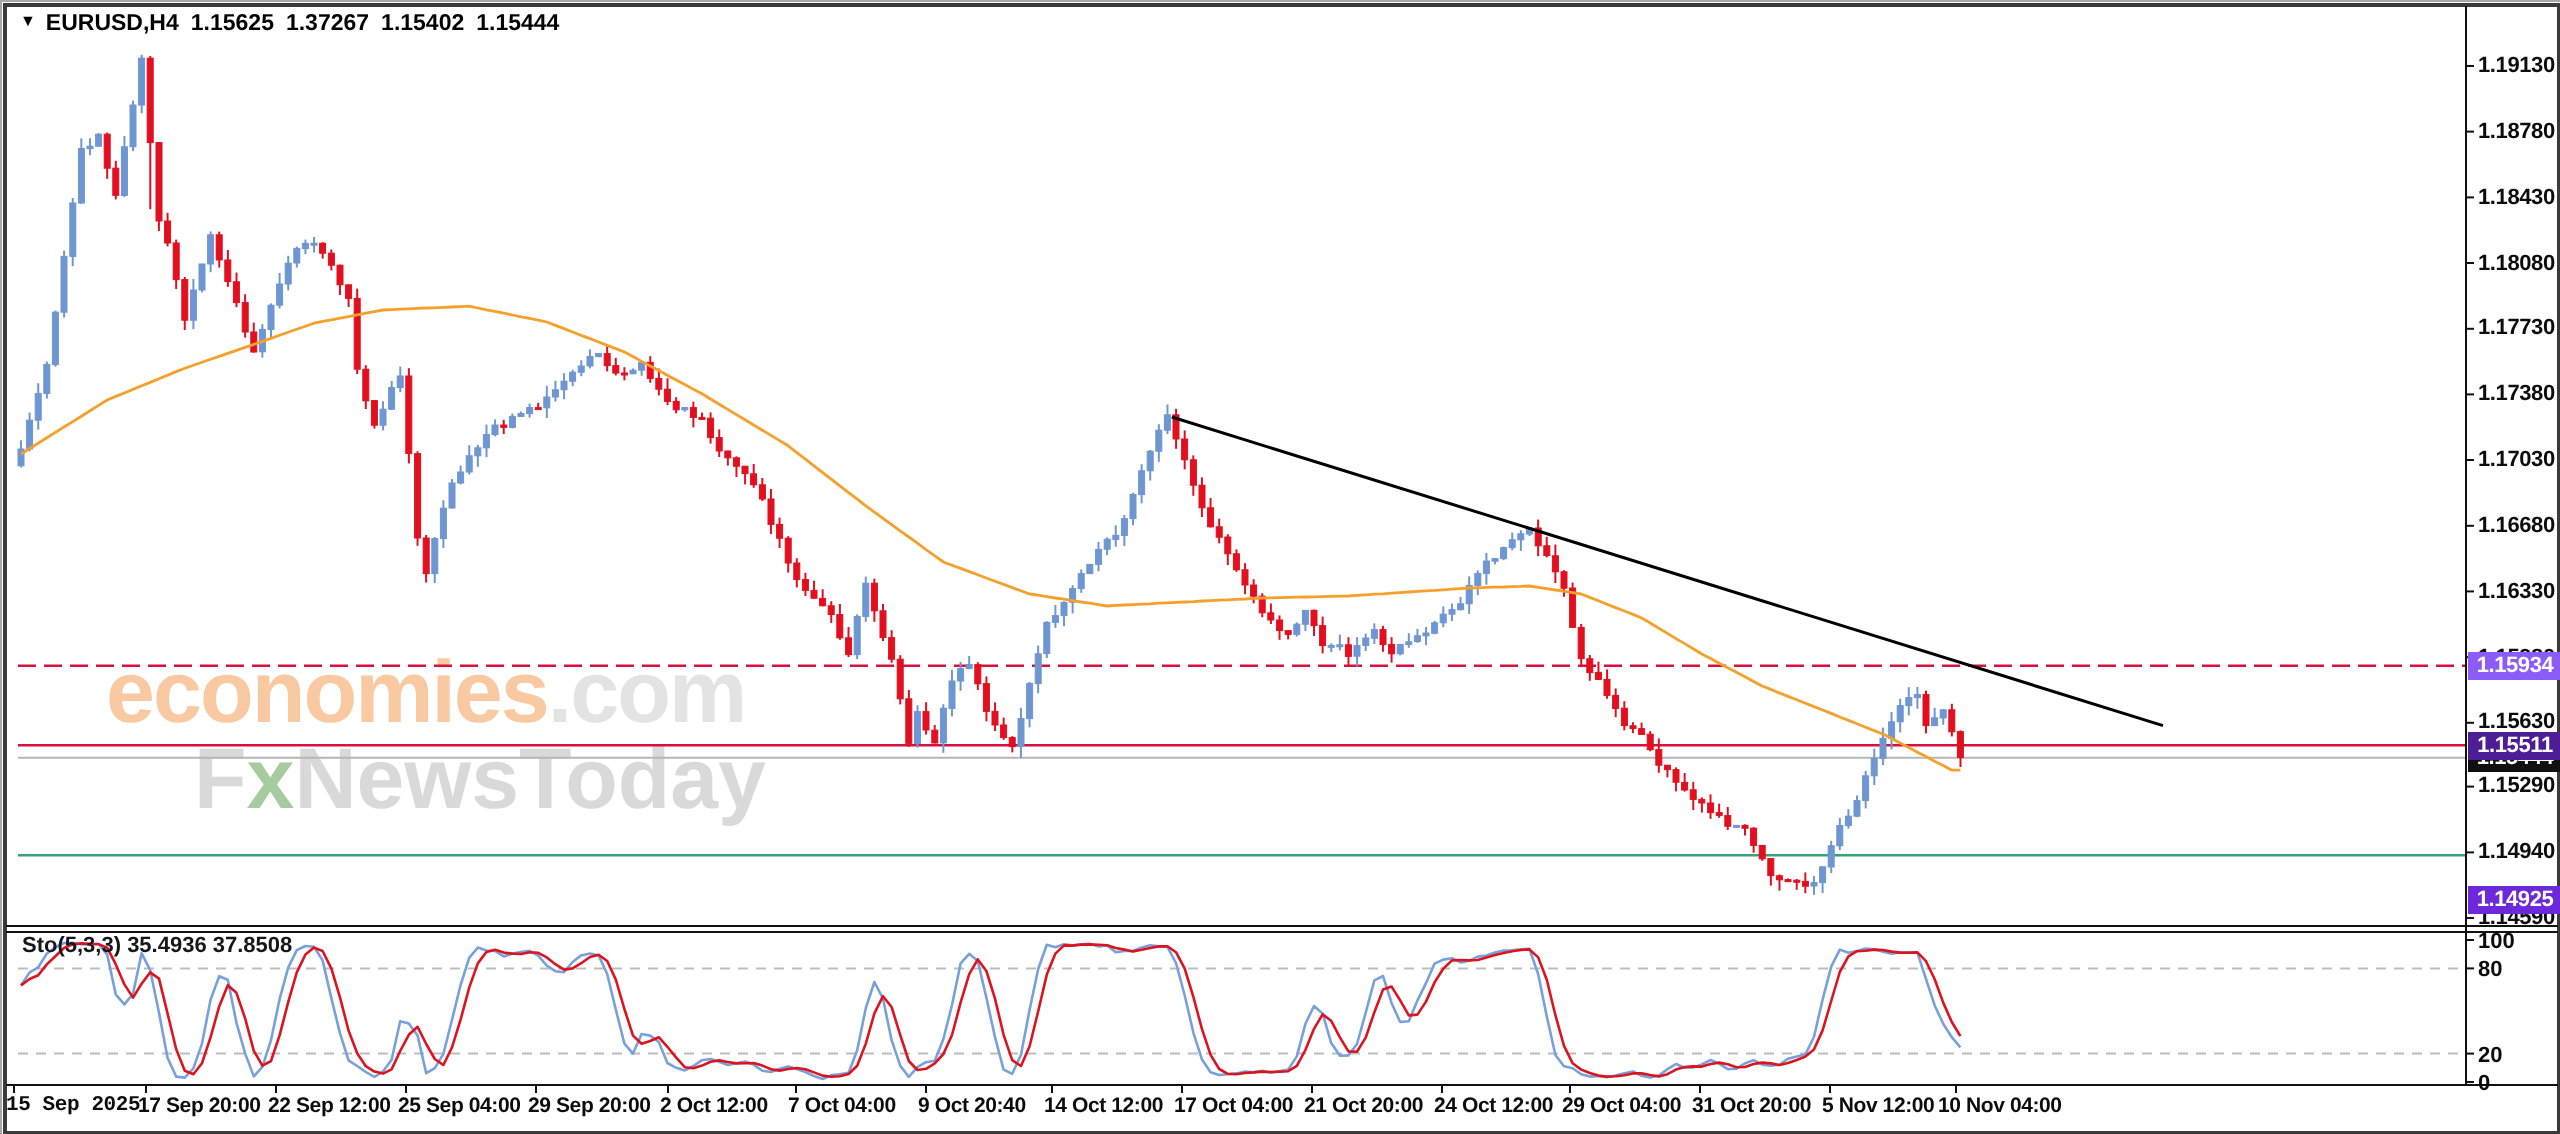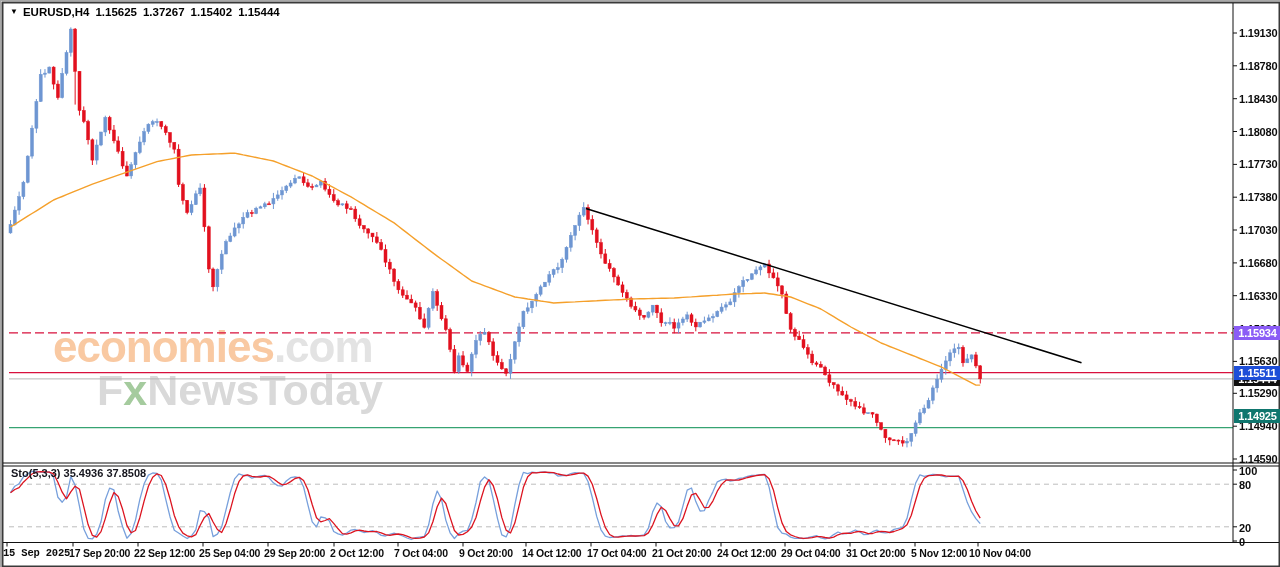--- a/index.html
+++ b/index.html
@@ -559,30 +559,30 @@
       <div class="ptick" style="top: 223.048px;">1.17030</div>
       <div class="ptick" style="top: 255.89px;">1.16680</div>
       <div class="ptick" style="top: 288.731px;">1.16330</div>
       <div class="ptick" style="top: 321.573px;">1.15980</div>
       <div class="ptick" style="top: 354.414px;">1.15630</div>
       <div class="ptick" style="top: 386.317px;">1.15290</div>
       <div class="ptick" style="top: 419.159px;">1.14940</div>
       <div class="ptick" style="top: 452px;">1.14590</div>
       <div class="badge" style="top: 324.889px; background: #8b5cf6; z-index: 5;">1.15934</div>
       <div class="badge" style="top: 370.867px; background: rgb(16, 16, 16); z-index: 4;">1.15444</div>
-      <div class="badge" style="top: 364.58px; background: #1d4ed8; z-index: 5;">1.15511</div>
-      <div class="badge" style="top: 408px; background: #0f766e; z-index: 5;">1.14925</div>
+      <div class="badge" style="top: 364.58px; background: #4c1d95; z-index: 5;">1.15511</div>
+      <div class="badge" style="top: 442px; background: #6d28d9; z-index: 5;">1.14925</div>
       <div class="dlabel" style="left: 2px; font-family: Liberation Mono, monospace;">15 Sep 2025</div>
       <div class="dlabel" style="left: 68px;">17 Sep 20:00</div>
       <div class="dlabel" style="left: 133px;">22 Sep 12:00</div>
       <div class="dlabel" style="left: 198px;">25 Sep 04:00</div>
       <div class="dlabel" style="left: 263px;">29 Sep 20:00</div>
       <div class="dlabel" style="left: 329px;">2 Oct 12:00</div>
       <div class="dlabel" style="left: 393px;">7 Oct 04:00</div>
-      <div class="dlabel" style="left: 458px;">9 Oct 20:00</div>
+      <div class="dlabel" style="left: 458px;">9 Oct 20:40</div>
       <div class="dlabel" style="left: 521px;">14 Oct 12:00</div>
       <div class="dlabel" style="left: 586px;">17 Oct 04:00</div>
       <div class="dlabel" style="left: 651px;">21 Oct 20:00</div>
       <div class="dlabel" style="left: 716px;">24 Oct 12:00</div>
       <div class="dlabel" style="left: 780px;">29 Oct 04:00</div>
       <div class="dlabel" style="left: 845px;">31 Oct 20:00</div>
       <div class="dlabel" style="left: 910px;">5 Nov 12:00</div>
       <div class="dlabel" style="left: 968px;">10 Nov 04:00</div>
       <div class="slabel" style="top: 464px;">100</div>
       <div class="slabel" style="top: 478.2px;">80</div>

